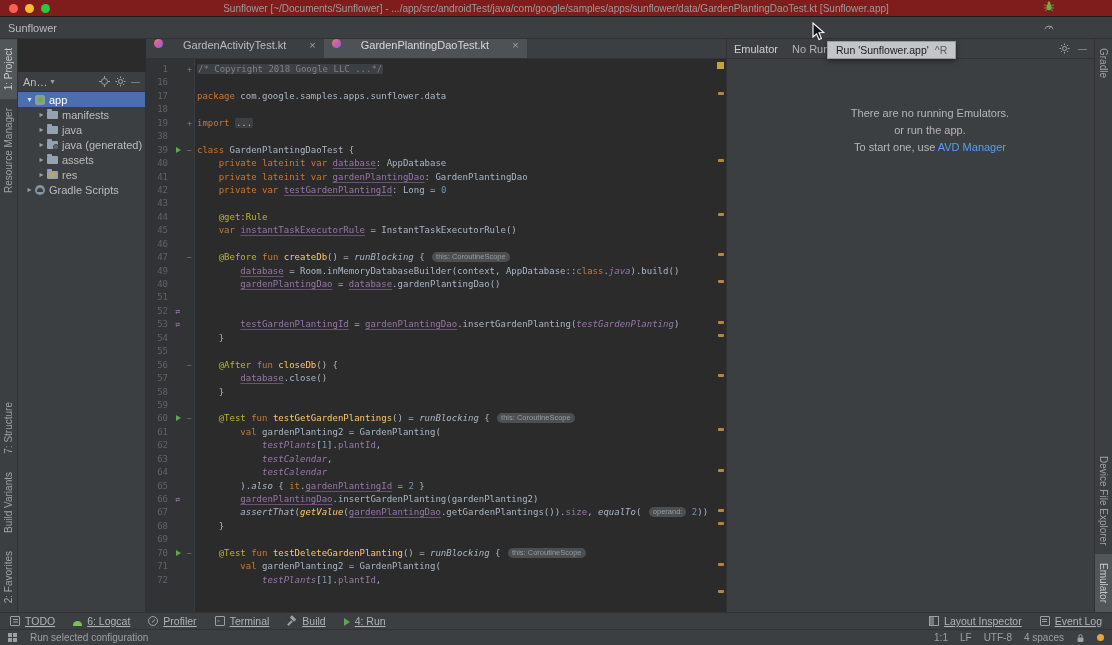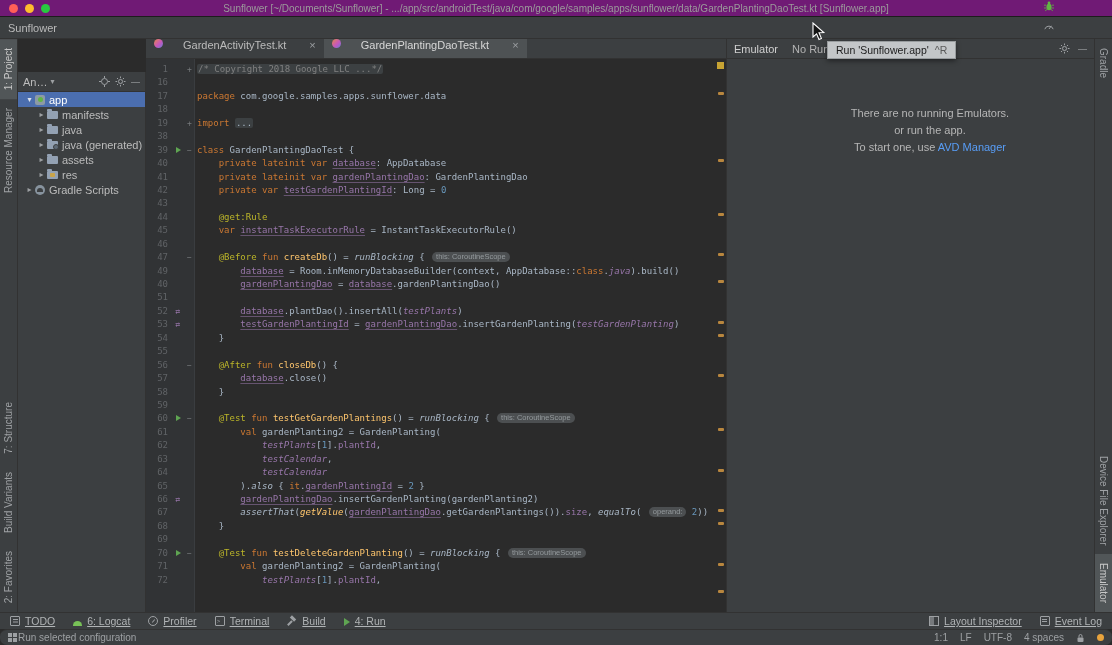--- a/index.html
+++ b/index.html
@@ -1,20 +1,20 @@
 <!DOCTYPE html>
 <html><head>
 <meta charset="utf-8">
 <style>
   * { box-sizing: border-box; margin: 0; padding: 0; }
   html,body { width:1112px; height:645px; overflow:hidden; background:#2b2b2b;
     font-family:"Liberation Sans", sans-serif; position:relative; }
 
   
-  .titlebar { position:absolute; left:0; top:0; right:0; height:17px; background:#701a75;
+  .titlebar { position:absolute; left:0; top:0; right:0; height:17px; background:#7f1d1d;
     border-bottom:1px solid #1d1d1d; display:flex; align-items:center; justify-content:center; }
   .traffic { position:absolute; left:9px; top:4px; display:flex; gap:7px; }
   .tl { width:9px; height:9px; border-radius:50%; }
   .tl.red{background:#ff5f57}.tl.yellow{background:#febc2e}.tl.green{background:#28c840}
   .win-title { font-size:10px; color:#9b9b9b; white-space:nowrap; overflow:hidden; max-width:900px; }
 
   
   .toolbar { position:absolute; left:0; top:17px; right:0; height:22px; background:#3c3f41;
     border-bottom:1px solid #323232; display:flex; align-items:center; padding:0 8px; }
   .crumb { font-size:11px; color:#bbbbbb; }
@@ -120,21 +120,21 @@
   .build-icon::before { content:""; position:absolute; left:3px; top:1px; width:6px; height:3px; background:#9da0a3; transform:rotate(45deg); }
   .build-icon::after { content:""; position:absolute; left:2px; top:4px; width:1.5px; height:6px; background:#9da0a3; transform:rotate(45deg); }
   .run-tool-icon { width:0!important; height:0!important; border-left:6px solid #5fa552; border-top:4px solid transparent; border-bottom:4px solid transparent; margin-top:1px; }
   .layout-inspector-icon { border:1px solid #9da0a3; }
   .layout-inspector-icon::before { content:""; position:absolute; left:0; top:0; width:4px; height:8px; background:#9da0a3; opacity:.6; }
   .event-log-icon { border:1px solid #9da0a3; border-radius:1px; }
   .event-log-icon::before { content:""; position:absolute; left:1.5px; top:2px; width:5px; height:1px; background:#9da0a3; box-shadow:0 2px 0 #9da0a3; }
 
   
   .statusbar { position:absolute; left:0; right:0; bottom:0; height:16px; background:#3c3f41;
-    border-top:1px solid #323232; display:flex; align-items:center; gap:0; padding:7px 8px; font-size:10px; color:#9da0a3;border-radius:7px; }
+    border-top:1px solid #323232; display:flex; align-items:center; gap:12px; padding:7px 8px; font-size:10px; color:#9da0a3; }
   .sb-grid { position:relative; width:10px; height:10px; flex:none; }
   .sb-grid::before { content:""; position:absolute; left:0; top:0; width:4px; height:4px; background:#9da0a3; box-shadow:5px 0 0 #9da0a3, 0 5px 0 #9da0a3, 5px 5px 0 #9da0a3; }
   .sb-right { margin-left:auto; display:flex; align-items:center; gap:12px; }
   .orange-dot { width:7px; height:7px; border-radius:50%; background:#e8a33d; display:inline-block; }
 
   
   .tooltip { position:absolute; left:827px; top:41px; height:18px; display:flex; align-items:center; gap:6px;
     background:#c3c6c8; border:1px solid #989c9e; box-shadow:0 2px 5px rgba(0,0,0,.45); padding:0 8px;
     font-size:10.5px; color:#1b1b1b; z-index:40; white-space:nowrap; }
   .tt-key { color:#5b5b5b; }
@@ -324,21 +324,21 @@
           <div class="code-row"><span class="ln">41</span><span class="gicon"></span><span class="fold-col"></span><span class="code-text"><span class="td">    </span><span class="tk">private lateinit var </span><span class="tpu">gardenPlantingDao</span><span class="td">: GardenPlantingDao</span></span></div>
           <div class="code-row"><span class="ln">42</span><span class="gicon"></span><span class="fold-col"></span><span class="code-text"><span class="td">    </span><span class="tk">private var </span><span class="tpu">testGardenPlantingId</span><span class="td">: Long = </span><span class="tn">0</span></span></div>
           <div class="code-row"><span class="ln">43</span><span class="gicon"></span><span class="fold-col"></span><span class="code-text"></span></div>
           <div class="code-row"><span class="ln">44</span><span class="gicon"></span><span class="fold-col"></span><span class="code-text"><span class="td">    </span><span class="ta">@get:Rule</span></span></div>
           <div class="code-row"><span class="ln">45</span><span class="gicon"></span><span class="fold-col"></span><span class="code-text"><span class="td">    </span><span class="tk">var </span><span class="tpu">instantTaskExecutorRule</span><span class="td"> = InstantTaskExecutorRule()</span></span></div>
           <div class="code-row"><span class="ln">46</span><span class="gicon"></span><span class="fold-col"></span><span class="code-text"></span></div>
           <div class="code-row"><span class="ln">47</span><span class="gicon"></span><span class="fold-col">−</span><span class="code-text"><span class="td">    </span><span class="ta">@Before</span><span class="td"> </span><span class="tk">fun </span><span class="tf">createDb</span><span class="td">() = </span><span class="tdi">runBlocking</span><span class="td"> { </span><span class="thint">this: CoroutineScope</span></span></div>
           <div class="code-row"><span class="ln">49</span><span class="gicon"></span><span class="fold-col"></span><span class="code-text"><span class="td">        </span><span class="tpu">database</span><span class="td"> = Room.inMemoryDatabaseBuilder(context, AppDatabase::</span><span class="tk">class</span><span class="td">.</span><span class="tpi">java</span><span class="td">).build()</span></span></div>
           <div class="code-row"><span class="ln">40</span><span class="gicon"></span><span class="fold-col"></span><span class="code-text"><span class="td">        </span><span class="tpu">gardenPlantingDao</span><span class="td"> = </span><span class="tpu">database</span><span class="td">.gardenPlantingDao()</span></span></div>
           <div class="code-row"><span class="ln">51</span><span class="gicon"></span><span class="fold-col"></span><span class="code-text"></span></div>
-          <div class="code-row"><span class="ln">52</span><span class="gicon susp">⇄</span><span class="fold-col"></span><span class="code-text"><span class="td">        </span><span class="tpu">database</span><span class="td">.plantDao().insertAll(</span><span class="tpi">testPlants</span><span class="td">)</span></span></div>
+          <div class="code-row"><span class="ln">52</span><span class="gicon susp">⇄</span><span class="fold-col"></span></div>
           <div class="code-row"><span class="ln">53</span><span class="gicon susp">⇄</span><span class="fold-col"></span><span class="code-text"><span class="td">        </span><span class="tpu">testGardenPlantingId</span><span class="td"> = </span><span class="tpu">gardenPlantingDao</span><span class="td">.insertGardenPlanting(</span><span class="tpi">testGardenPlanting</span><span class="td">)</span></span></div>
           <div class="code-row"><span class="ln">54</span><span class="gicon"></span><span class="fold-col"></span><span class="code-text"><span class="td">    }</span></span></div>
           <div class="code-row"><span class="ln">55</span><span class="gicon"></span><span class="fold-col"></span><span class="code-text"></span></div>
           <div class="code-row"><span class="ln">56</span><span class="gicon"></span><span class="fold-col">−</span><span class="code-text"><span class="td">    </span><span class="ta">@After</span><span class="td"> </span><span class="tk">fun </span><span class="tf">closeDb</span><span class="td">() {</span></span></div>
           <div class="code-row"><span class="ln">57</span><span class="gicon"></span><span class="fold-col"></span><span class="code-text"><span class="td">        </span><span class="tpu">database</span><span class="td">.close()</span></span></div>
           <div class="code-row"><span class="ln">58</span><span class="gicon"></span><span class="fold-col"></span><span class="code-text"><span class="td">    }</span></span></div>
           <div class="code-row"><span class="ln">59</span><span class="gicon"></span><span class="fold-col"></span><span class="code-text"></span></div>
           <div class="code-row"><span class="ln">60</span><span class="gicon"><span class="run-tri"></span></span><span class="fold-col">−</span><span class="code-text"><span class="td">    </span><span class="ta">@Test</span><span class="td"> </span><span class="tk">fun </span><span class="tf">testGetGardenPlantings</span><span class="td">() = </span><span class="tdi">runBlocking</span><span class="td"> { </span><span class="thint">this: CoroutineScope</span></span></div>
           <div class="code-row"><span class="ln">61</span><span class="gicon"></span><span class="fold-col"></span><span class="code-text"><span class="td">        </span><span class="tk">val </span><span class="td">gardenPlanting2 = GardenPlanting(</span></span></div>
           <div class="code-row"><span class="ln">62</span><span class="gicon"></span><span class="fold-col"></span><span class="code-text"><span class="td">            </span><span class="tpi">testPlants</span><span class="td">[</span><span class="tn">1</span><span class="td">].</span><span class="tp">plantId</span><span class="td">,</span></span></div>

